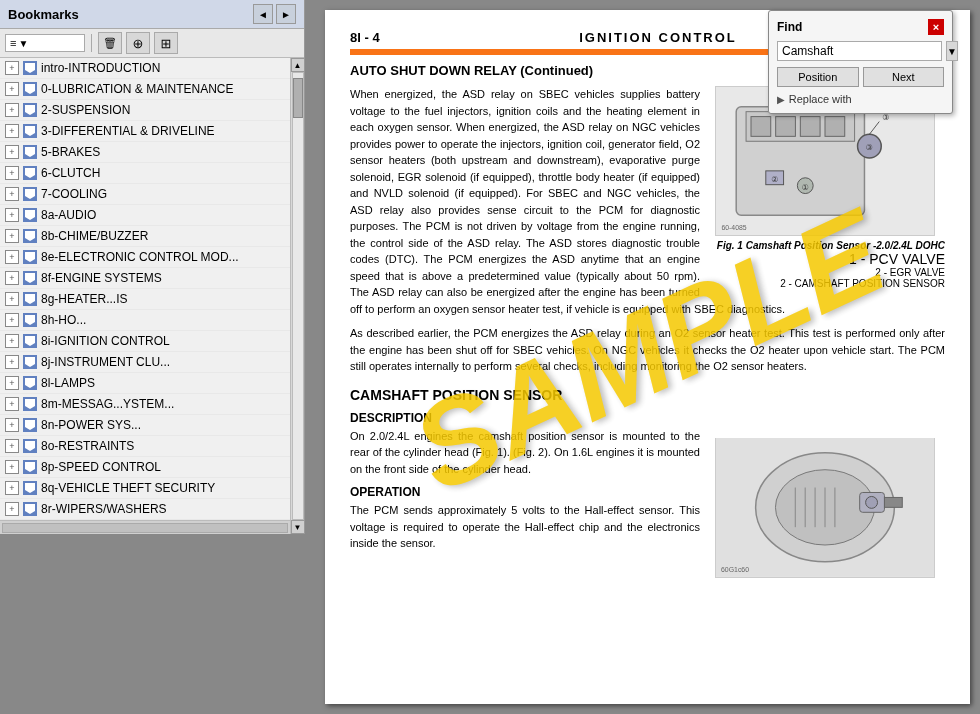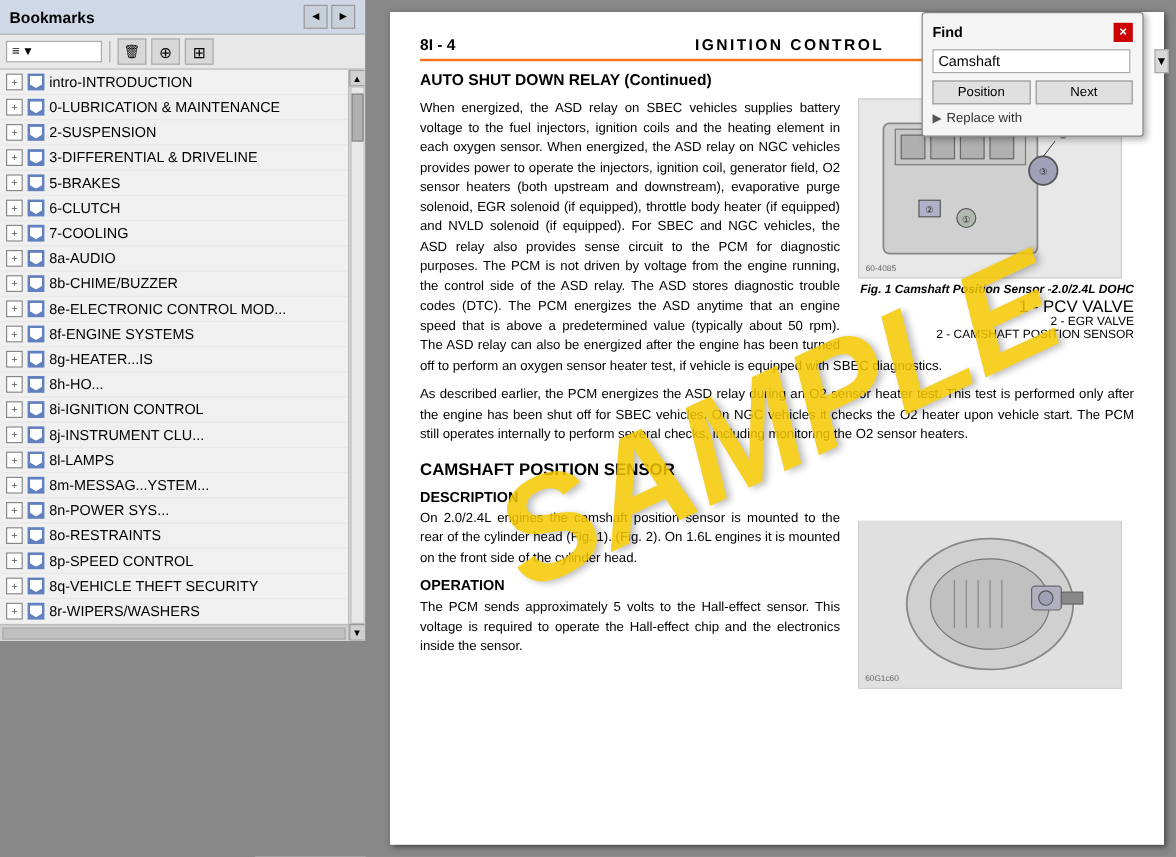--- a/index.html
+++ b/index.html
@@ -138,21 +138,21 @@
       color: white;
       border: none;
       cursor: pointer;
       font-size: 11px;
       display: flex; align-items: center; justify-content: center;
       font-weight: bold;
     }
     #find-input-row {
       display: flex;
       align-items: center;
-      gap: 20px;
+      gap: 4px;
       margin-bottom: 6px;
     }
     #find-input {
       flex: 1;
       border: 1px solid #aaa;
       padding: 2px 4px;
       font-size: 12px;
     }
     #find-input-arrow {
       background: #d8d8d8;
@@ -218,21 +218,21 @@
       text-shadow: 3px 3px 6px rgba(0,0,0,0.3);
       font-style: italic;
       white-space: nowrap;
     }
 
     
     .doc-header-line {
       display: flex;
       align-items: center;
       margin-bottom: 8px;
-      border-bottom: 2px solid #f97316;
+      border-bottom: 6px solid #f97316;
       padding-bottom: 4px;
     }
     .doc-section-num { font-size: 13px; font-weight: bold; margin-right: 8px; }
     .doc-section-title { font-size: 13px; font-weight: bold; flex: 1; text-align: center; letter-spacing: 2px; }
     .doc-section-pt { font-size: 13px; font-weight: bold; }
     .doc-subtitle { font-size: 13px; font-weight: bold; margin-bottom: 8px; }
     .doc-body { font-size: 11px; line-height: 1.5; margin-bottom: 8px; text-align: justify; }
     .doc-h2 { font-size: 14px; font-weight: bold; margin-top: 12px; margin-bottom: 4px; }
     .doc-h3 { font-size: 12px; font-weight: bold; margin-top: 8px; margin-bottom: 3px; }
 

